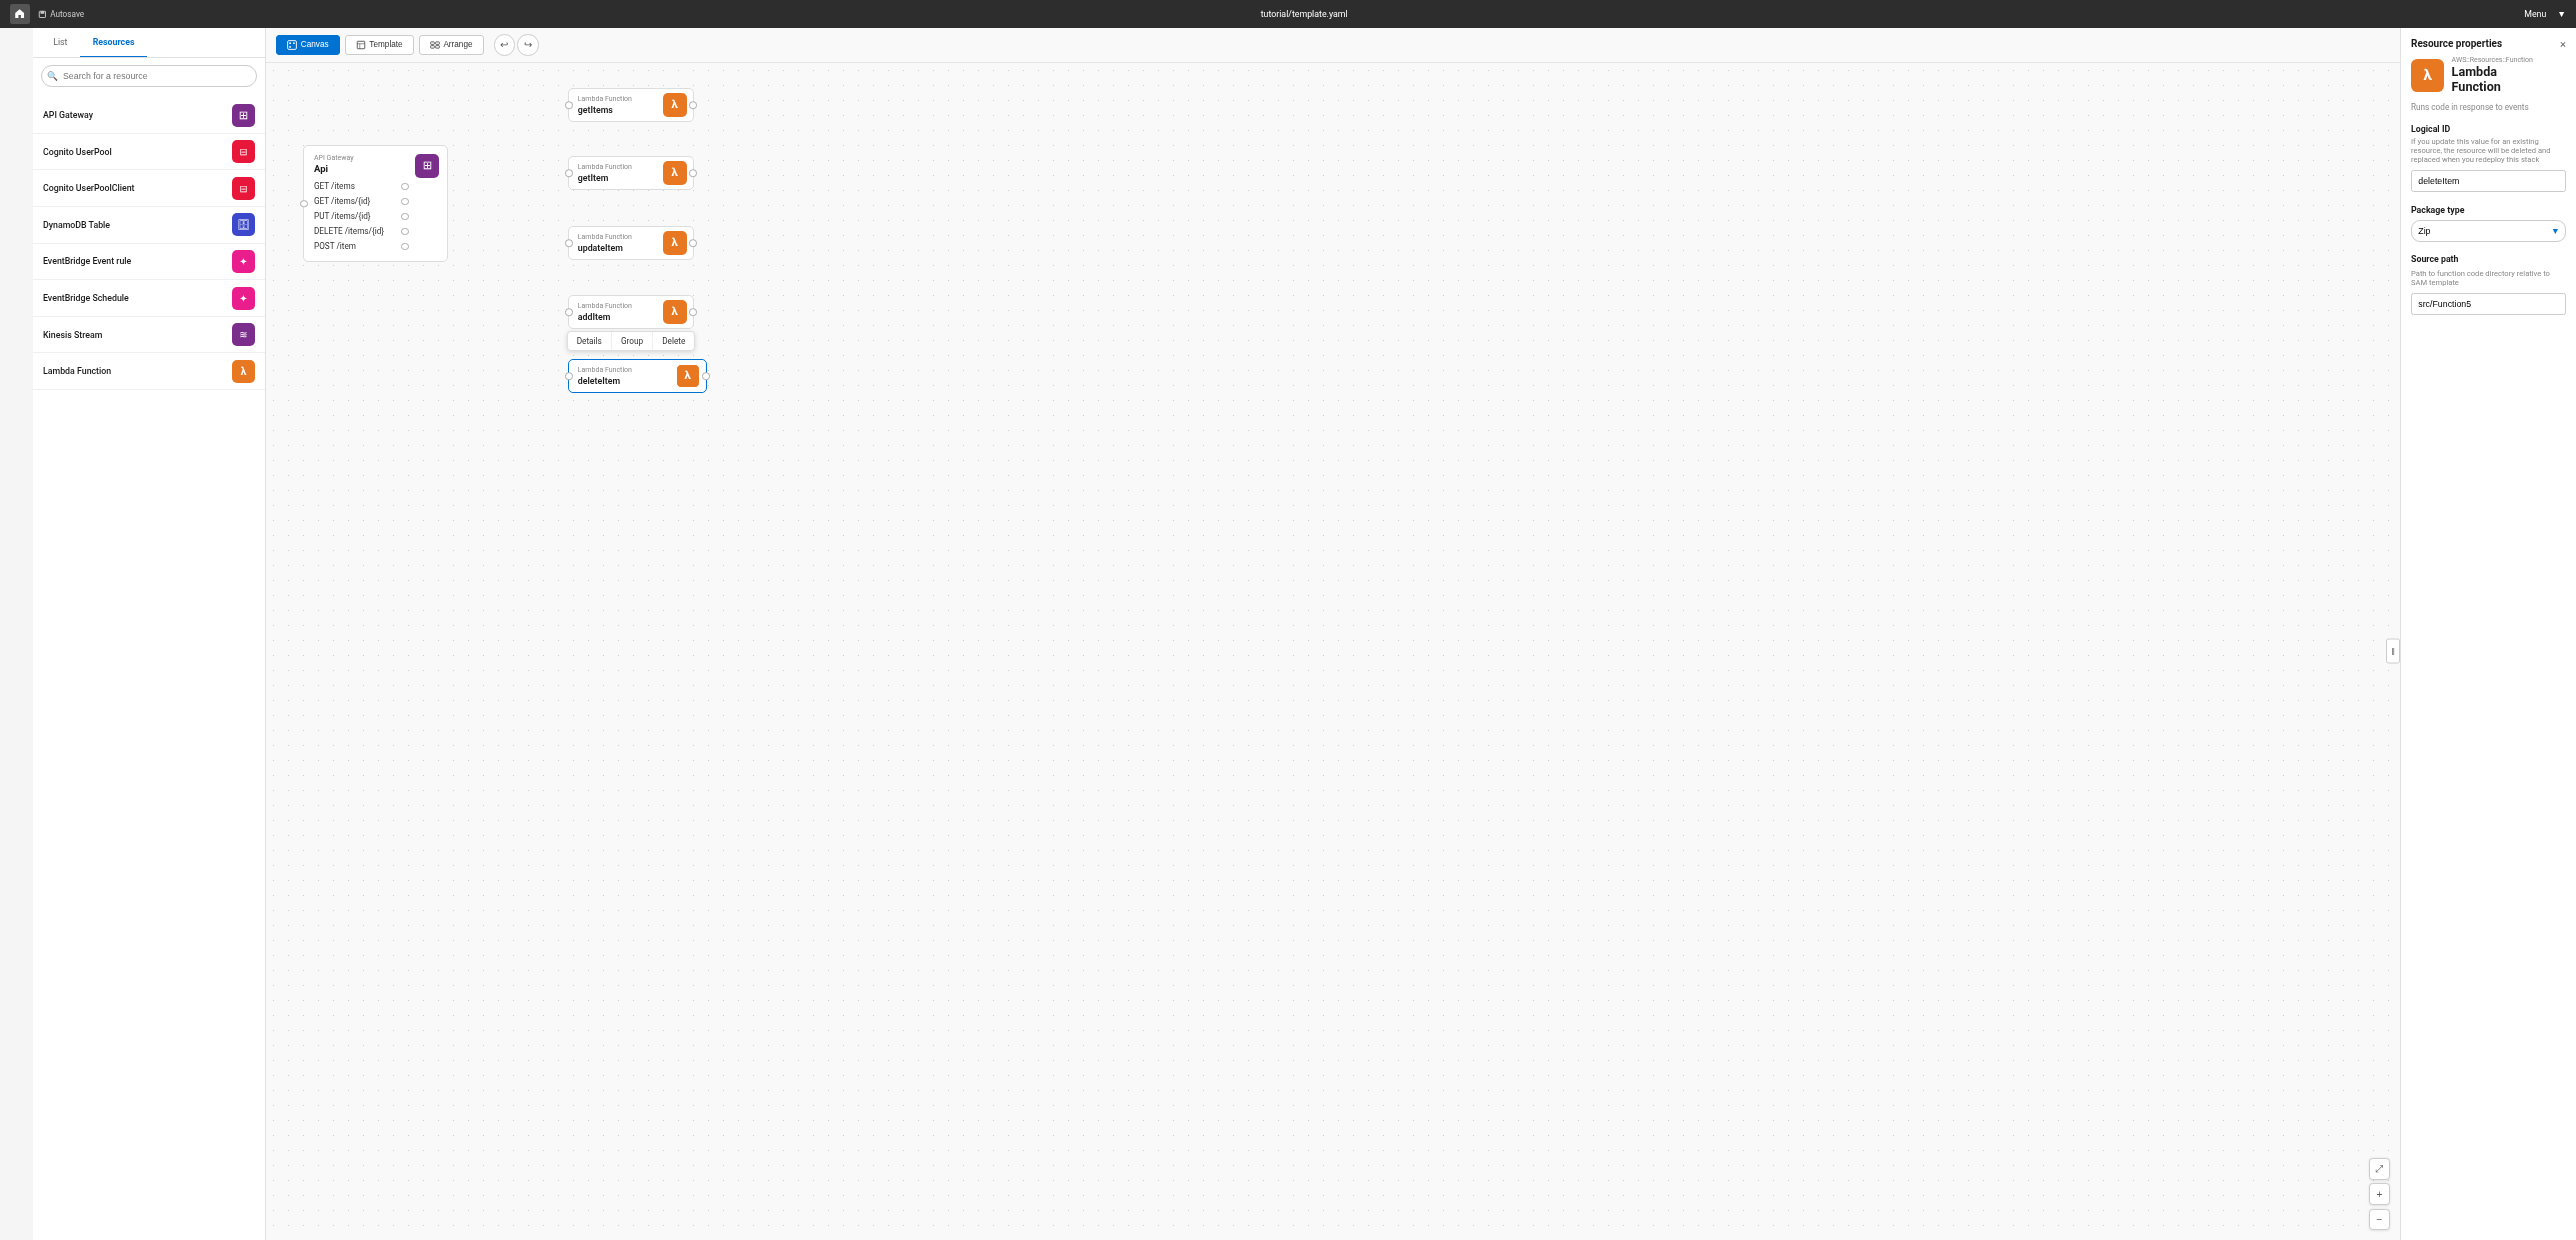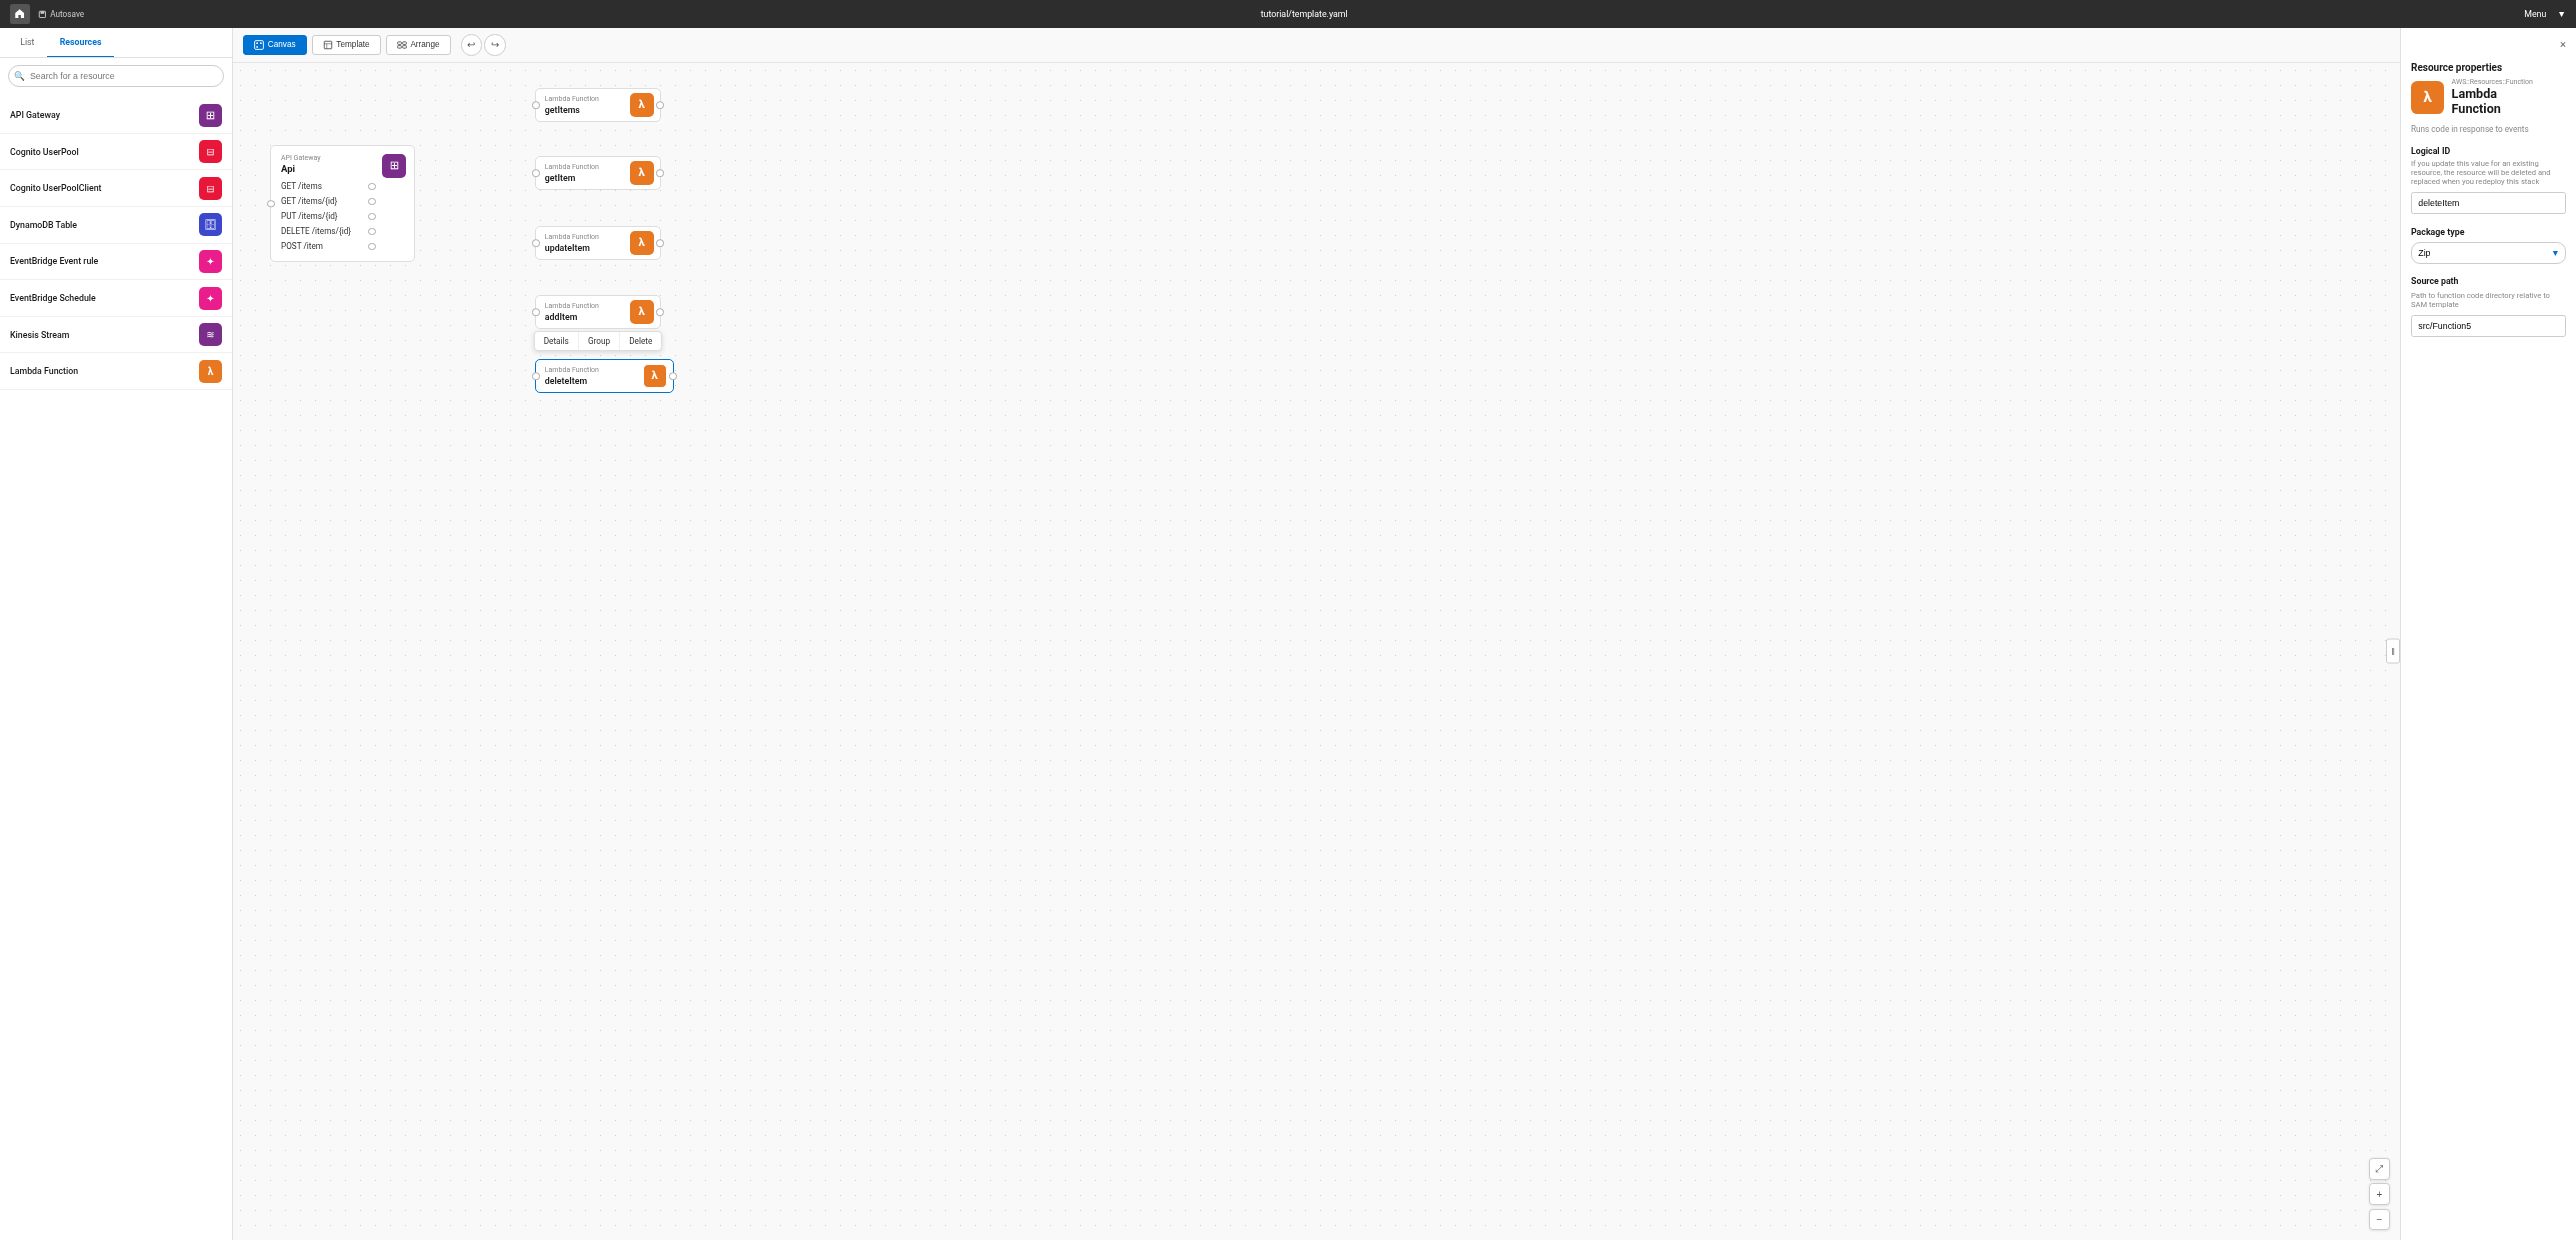--- a/index.html
+++ b/index.html
@@ -10,21 +10,21 @@
       display: flex; align-items: center; justify-content: space-between;
       background: #2d2d2d; color: #fff; height: 28px; padding: 0 10px;
     }
     .top-bar-left { display: flex; align-items: center; gap: 7.6px; }
     .home-icon { width: 20px; height: 20px; background: #555; border-radius: 2.5px; display: flex; align-items: center; justify-content: center; cursor: pointer; }
     .autosave { display: flex; align-items: center; gap: 3.8px; font-size: 8.2px; color: #ccc; }
     .top-bar-title { font-size: 8.8px; color: #fff; text-align: right; }
     .menu-btn { display: flex; align-items: center; gap: 11px; font-size: 8.8px; cursor: pointer; }
 
     
-    .main { display: flex; height: calc(100vh - 28px); }
+    .main { display: flex; height: calc(100vh - 28px); padding-left: 33px; }
 
     
     .left-panel { width: 233px; background: #fff; border-right: 0.6px solid #e0e0e0; display: flex; flex-direction: column; overflow: hidden; }
     .tabs { display: flex; border-bottom: 0.6px solid #e0e0e0; padding: 0 7.6px; }
     .tab { padding: 8.8px 12.6px; font-size: 8.8px; cursor: pointer; border-bottom: 1.3px solid transparent; color: #666; }
     .tab.active { color: #0072d2; border-bottom-color: #0072d2; font-weight: 700; }
     .search-box { margin: 7.6px; position: relative; }
     .search-box input { width: 100%; padding: 5px 7.6px 5px 21.4px; border: 0.6px solid #ccc; border-radius: 12.6px; font-size: 8.8px; color: #666; outline: none; }
     .search-icon { position: absolute; left: 6.3px; top: 50%; transform: translateY(-50%); color: #888; font-size: 8.8px; }
     .resource-list { overflow-y: auto; flex: 1; padding: 2.5px 0; }
@@ -71,21 +71,21 @@
     .ctx-btn { padding: 3.8px 8.8px; font-size: 8.2px; cursor: pointer; color: #333; border-right: 0.6px solid #eee; }
     .ctx-btn:last-child { border-right: none; }
 
     
     .canvas-controls { position: absolute; right: 10px; bottom: 10px; display: flex; flex-direction: column; gap: 3.8px; }
     .ctrl-btn { width: 21.4px; height: 21.4px; background: #fff; border: 0.6px solid #ccc; border-radius: 3.8px; display: flex; align-items: center; justify-content: center; cursor: pointer; font-size: 10px; color: #555; box-shadow: 0 0.6px 2.5px rgba(0,0,0,0.1); }
 
     
     .right-panel { width: 176px; background: #fff; border-left: 0.6px solid #e0e0e0; overflow-y: auto; padding: 10px; }
     .rp-header { display: flex; justify-content: space-between; align-items: flex-start; margin-bottom: 5px; }
-    .rp-title { font-size: 10px; font-weight: 700; color: #1a1a1a; margin-top: 24px; }
+    .rp-title { font-size: 10px; font-weight: 700; color: #1a1a1a; }
     .close-btn { cursor: pointer; font-size: 11.3px; color: #666; }
     .rp-service-row { display: flex; align-items: center; gap: 7.6px; margin-bottom: 7.6px; }
     .rp-service-icon { width: 33px; height: 33px; border-radius: 6.3px; background: #e87722; display: flex; align-items: center; justify-content: justify; align-items: center; justify-content: center; color: white; font-size: 16.4px; }
     .rp-service-info {}
     .rp-service-type { font-size: 7px; color: #888; }
     .rp-service-name { font-size: 12.6px; font-weight: 700; color: #1a1a1a; }
     .rp-desc { font-size: 8.2px; color: #888; margin-bottom: 12.6px; }
     .rp-section-title { font-size: 8.8px; font-weight: 700; color: #1a1a1a; margin-bottom: 2.5px; }
     .rp-section-desc { font-size: 7.6px; color: #888; margin-bottom: 6.3px; }
     .rp-input { width: 100%; padding: 5px 6.3px; border: 0.6px solid #ccc; border-radius: 2.5px; font-size: 8.8px; outline: none; margin-bottom: 12.6px; }

